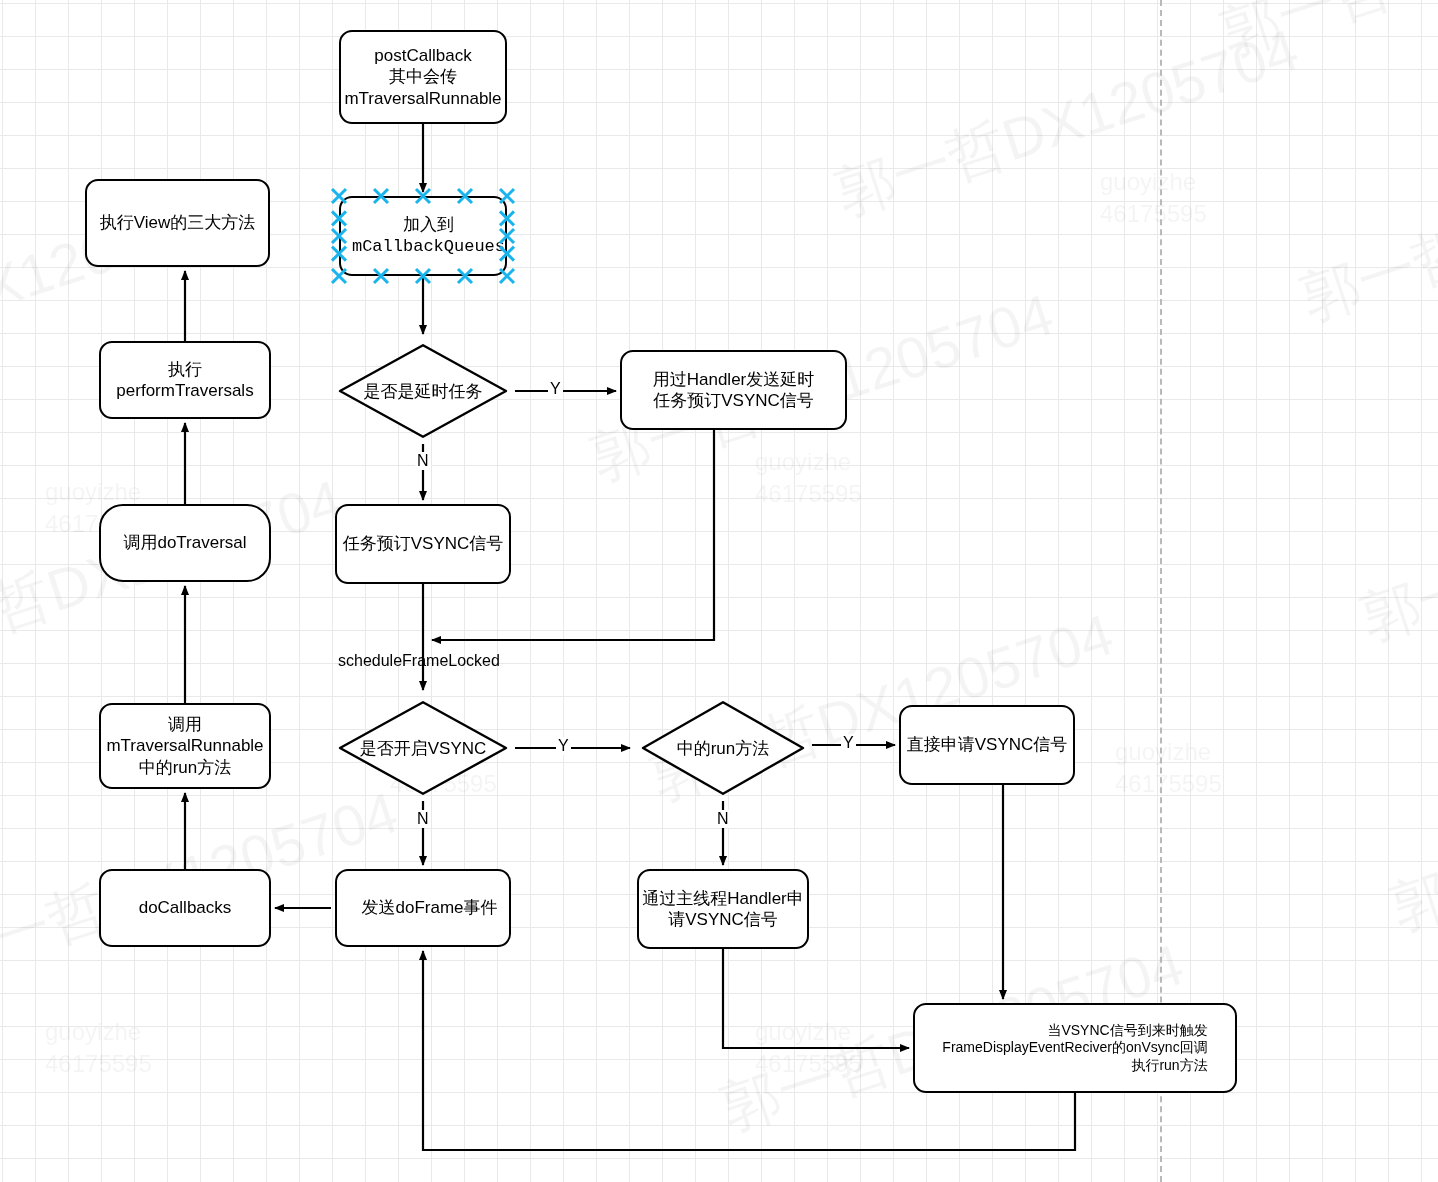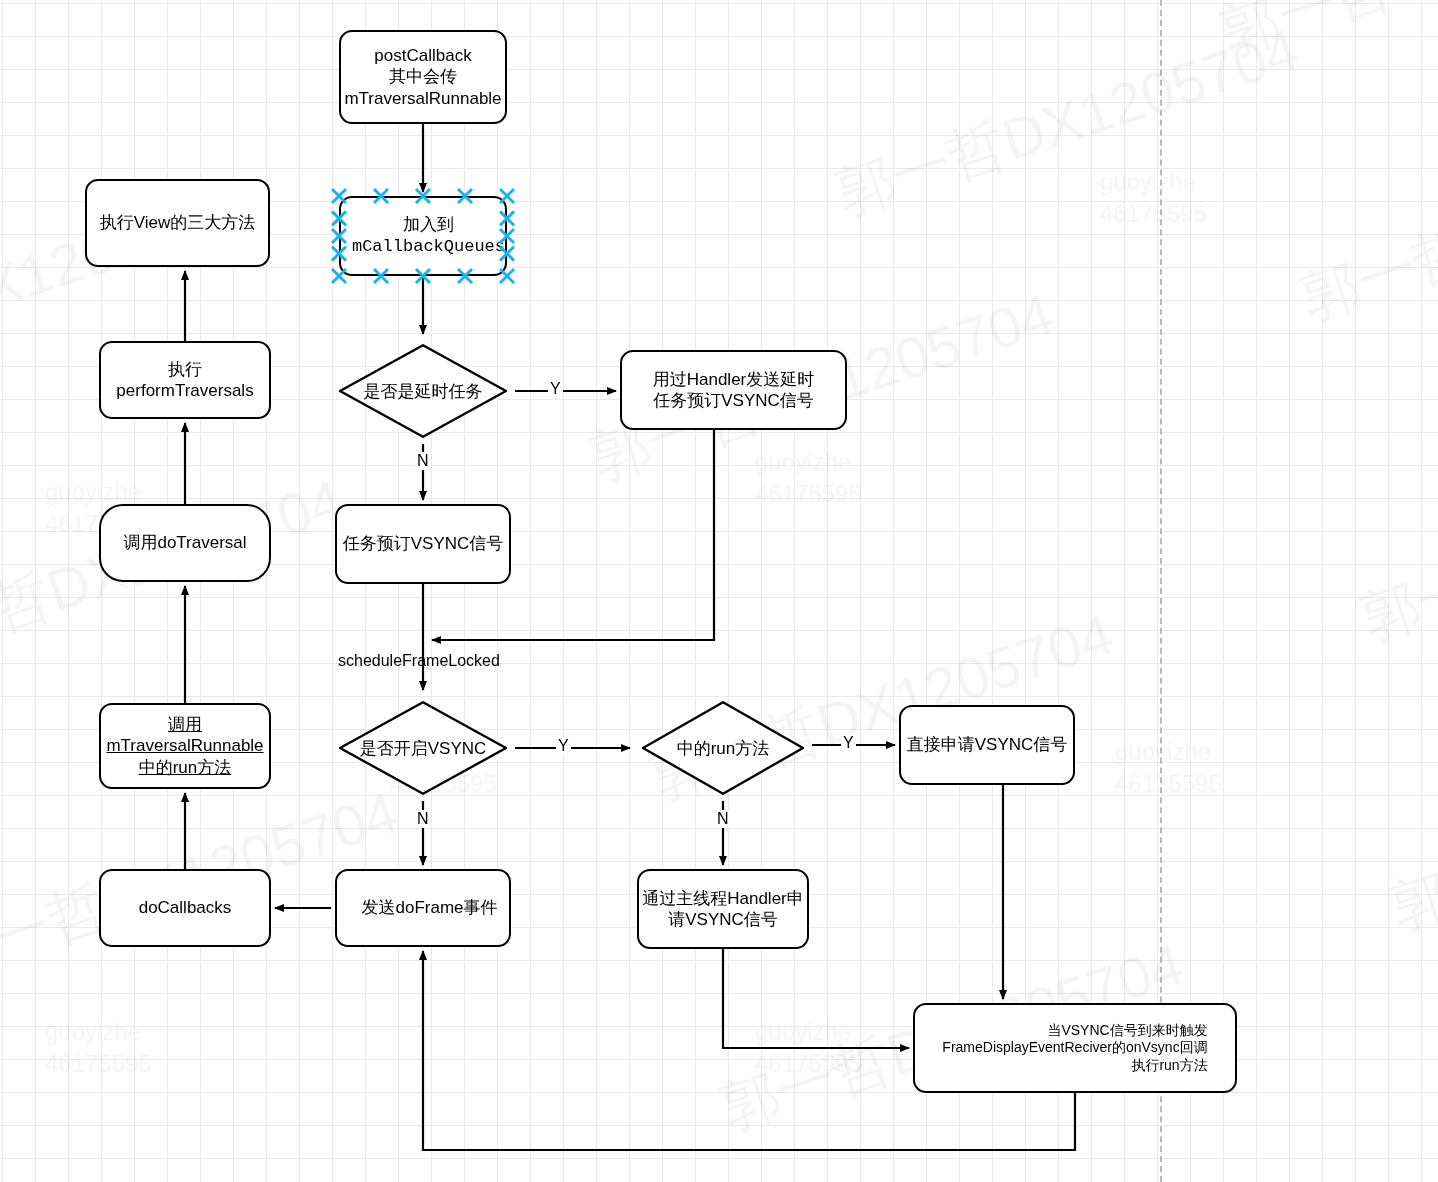--- a/index.html
+++ b/index.html
@@ -200,21 +200,21 @@
     </div>
   <div class="node box" id="n-main_thread_handler_vsync" style="left: 637px; top: 869px; width: 172px; height: 80px;">
       <div>通过主线程Handler申<br>请VSYNC信号</div>
     </div>
   <div class="node box" id="n-on_vsync_callback" style="left: 913px; top: 1003px; width: 324px; height: 90px;">
       <div style="font-size: 14px; text-align: right;">当VSYNC信号到来时触发<br>FrameDisplayEventReciver的onVsync回调<br>执行run方法</div>
     </div>
   <div class="node box" id="n-do_callbacks" style="left: 99px; top: 869px; width: 172px; height: 78px;">
       <div>doCallbacks</div>
     </div>
-  <div class="node box" id="n-call_mtraversalrunnable_run" style="left: 99px; top: 703px; width: 172px; height: 86px; text-decoration: underline;">
+  <div class="node box" id="n-call_mtraversalrunnable_run" style="left: 99px; top: 703px; width: 172px; height: 86px;">
       <div>调用<br>mTraversalRunnable<br>中的run方法</div>
     </div>
   <div class="node box" id="n-call_dotraversal" style="left: 99px; top: 504px; width: 172px; height: 78px; border-radius: 24px;">
       <div>调用doTraversal</div>
     </div>
   <div class="node box" id="n-perform_traversals" style="left: 99px; top: 341px; width: 172px; height: 78px;">
       <div>执行<br>performTraversals</div>
     </div>
   <div class="node box" id="n-view_three_methods" style="left: 85px; top: 179px; width: 185px; height: 88px;">
       <div>执行View的三大方法</div>

